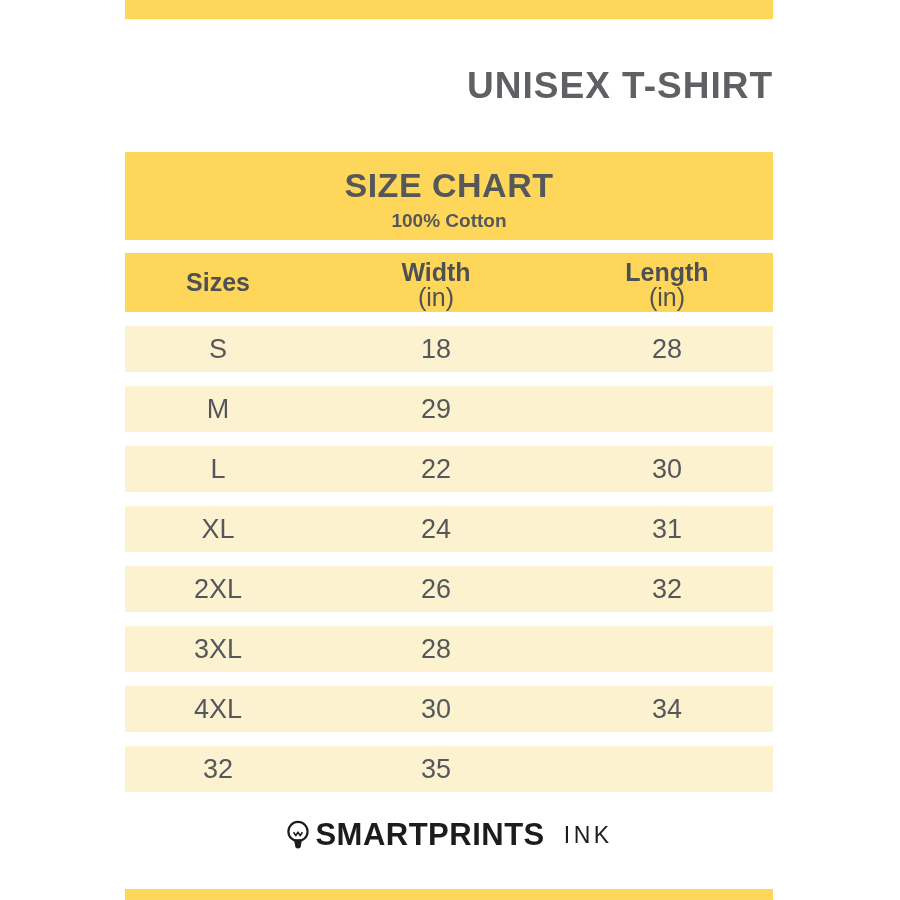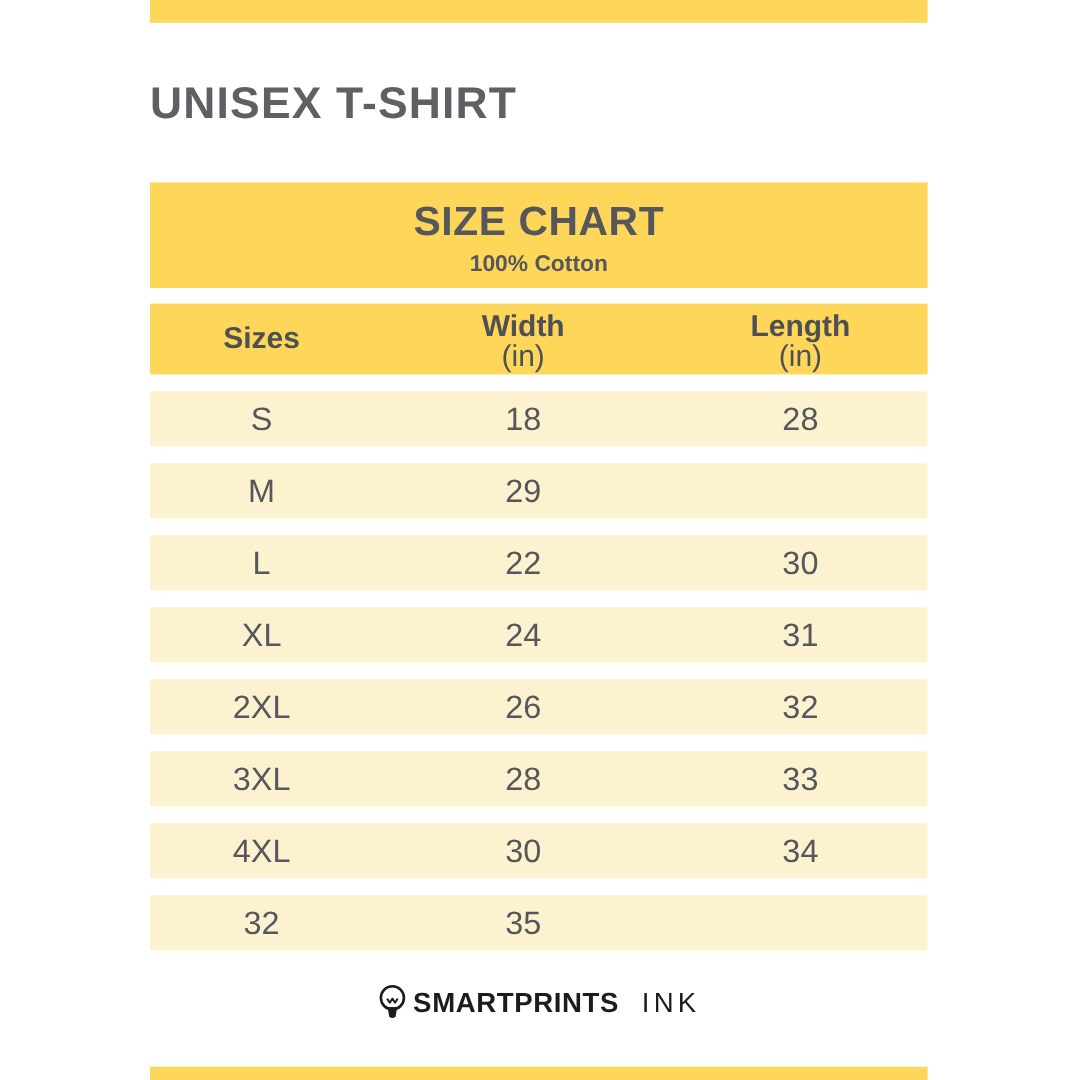--- a/index.html
+++ b/index.html
@@ -13,21 +13,21 @@
   .page{
     position:relative;width:900px;height:900px;background:#ffffff;overflow:hidden;
     font-family:"Liberation Sans",sans-serif;
   }
   .accent-bar{position:absolute;left:125px;width:648px;background:var(--accent-yellow);}
   .accent-bar.top{top:0;height:19px;}
   .accent-bar.bottom{top:889px;height:11px;}
 
   .page-title{
     position:absolute;left:125px;width:648px;top:66px;height:40px;
-    text-align:left;font-size:37px;line-height:40px;font-weight:bold;
+    text-align:right;font-size:37px;line-height:40px;font-weight:bold;
     color:var(--heading-gray);letter-spacing:1px;
   }
 
   .band{
     position:absolute;left:125px;width:648px;top:152px;height:88px;
     background:var(--accent-yellow);display:flex;flex-direction:column;
     align-items:center;justify-content:flex-start;padding-top:15px;box-sizing:border-box;text-align:center;
   }
   .band-heading{font-size:34px;line-height:36px;font-weight:bold;color:var(--text-gray);letter-spacing:0.5px;}
   .band-subheading{margin-top:8px;font-size:19px;line-height:20px;font-weight:bold;color:var(--text-gray);}
@@ -54,21 +54,21 @@
     display:flex;align-items:center;justify-content:center;
     font-size:27px;color:var(--text-gray);font-weight:normal;
   }
 
   .footer-logo{
     position:absolute;left:125px;width:648px;top:819px;height:32px;
     display:flex;align-items:center;justify-content:center;gap:4px;
   }
   .bulb{display:block;}
   .brand-primary{
-    font-size:23px;font-weight:bold;color:var(--logo-black);letter-spacing:0.5px;
+    font-size:31px;font-weight:bold;color:var(--logo-black);letter-spacing:0.5px;
   }
   .brand-secondary{
     font-size:23px;font-weight:normal;color:var(--logo-black);letter-spacing:3.5px;margin-left:15px;
   }
 </style>
 </head>
 <body>
 
 <div class="page">
 
@@ -122,21 +122,20 @@
 
   <div class="row grid3">
     <div class="cell">2XL</div>
     <div class="cell">26</div>
     <div class="cell">32</div>
   </div>
 
   <div class="row grid3">
     <div class="cell">3XL</div>
     <div class="cell">28</div>
-    <div class="cell">33</div>
   </div>
 
   <div class="row grid3">
     <div class="cell">4XL</div>
     <div class="cell">30</div>
     <div class="cell">34</div>
   </div>
 
   <div class="row grid3">
     <div class="cell">32</div>

